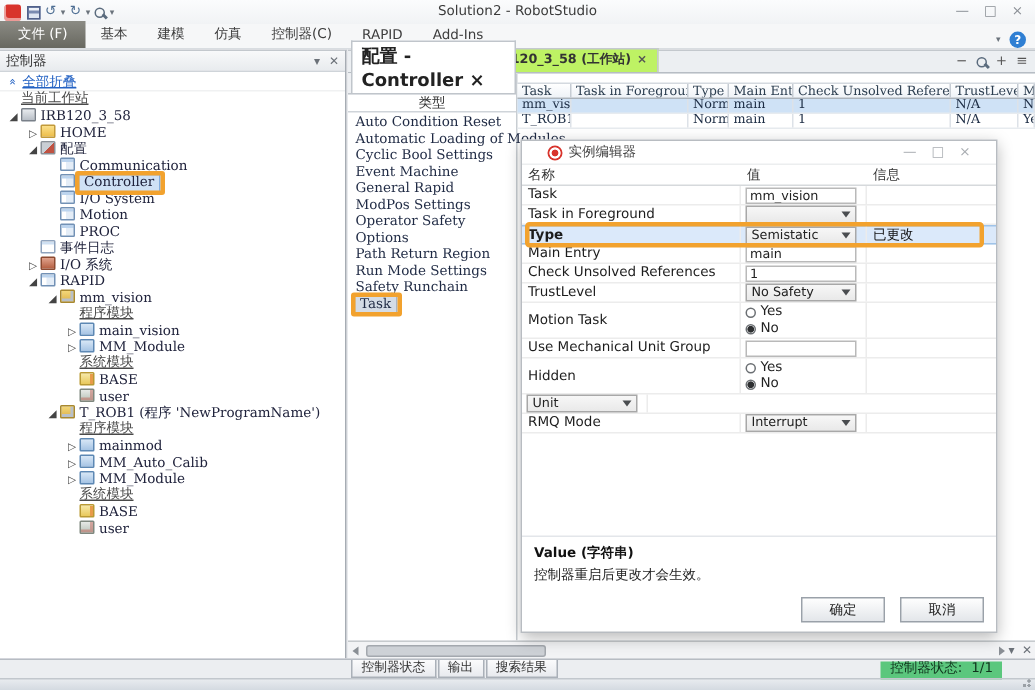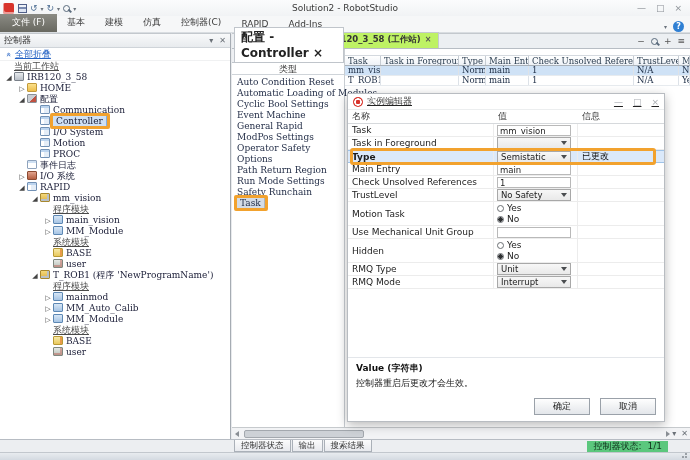--- a/index.html
+++ b/index.html
@@ -101,22 +101,22 @@
          overflow:hidden; white-space:nowrap; }
   .tdr { display:flex; height:10px; border-bottom:1px solid #e7ebef; }
   .tdr.selected { background:#cfe2f6; }
   .tdc { border-right:1px solid #dde2e8; padding-left:3px; line-height:9px; color:#1c2c44;
          overflow:hidden; white-space:nowrap; }
 
   
   .dialog { position:absolute; left:347px; top:93px; width:318px; height:329px; background:#fff;
             border:1px solid #b8bcc1; box-shadow:0 3px 10px rgba(0,0,0,.28); z-index:10;
             display:flex; flex-direction:column; }
-  .dlg-title { height:16px; display:flex; align-items:center; padding:0 5px; gap:4px;
-               background:#fff; border-bottom:1px solid #eceeef;text-decoration:underline; }
+  .dlg-title { height:16px; display:flex; align-items:center; padding:0 17px; gap:4px;
+               background:#fff; border-bottom:1px solid #eceeef; }
   .dlgicon { width:10px; height:10px; border-radius:50%;
              background:radial-gradient(circle,#d8342c 2px,#fff 2.5px 3.5px,#d8342c 4px); }
   .dlg-title .t { color:#444; }
   .dlg-title .btns { margin-left:auto; display:flex; gap:10px; color:#a9adb2; font-size:9px; }
   .dlg-cols { display:flex; height:14px; align-items:center; border-bottom:1px solid #d6d9dc;
               color:#333; }
   .dlg-cols span { padding-left:4px; }
   .dc-name { width:146px; } .dc-val { width:84px; } .dc-info { flex:1; }
   .dlg-rows { flex:1; overflow:hidden; }
   .drow { display:flex; align-items:center; border-bottom:1px solid #ececec; height:13px; }
@@ -422,21 +422,20 @@
             <span>Yes</span>
           </div>
           <div class="ropt">
             <span class="rad on"></span>
             <span>No</span>
           </div>
         </div>
         <div class="ci"></div>
       </div>
       <div class="drow">
-        <div class="cn">RMQ Type</div>
         <div class="cv">
           <div class="dselect">
             <span class="sv">Unit</span>
             <span class="arr"></span>
           </div>
         </div>
         <div class="ci"></div>
       </div>
       <div class="drow">
         <div class="cn">RMQ Mode</div>

